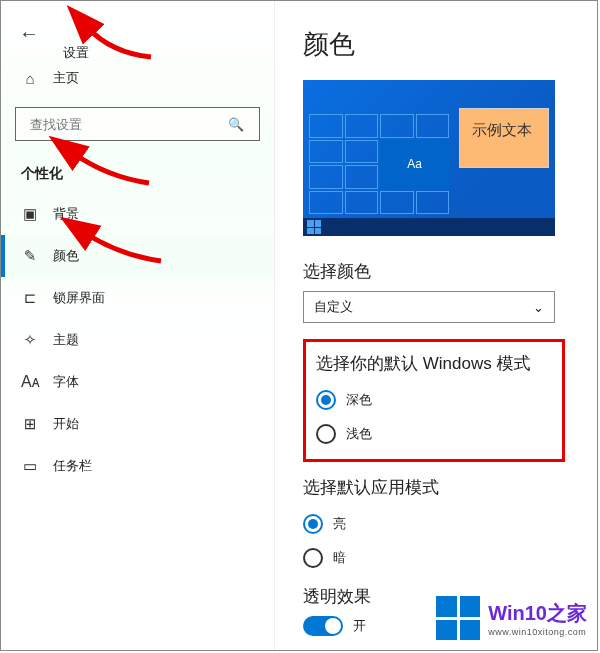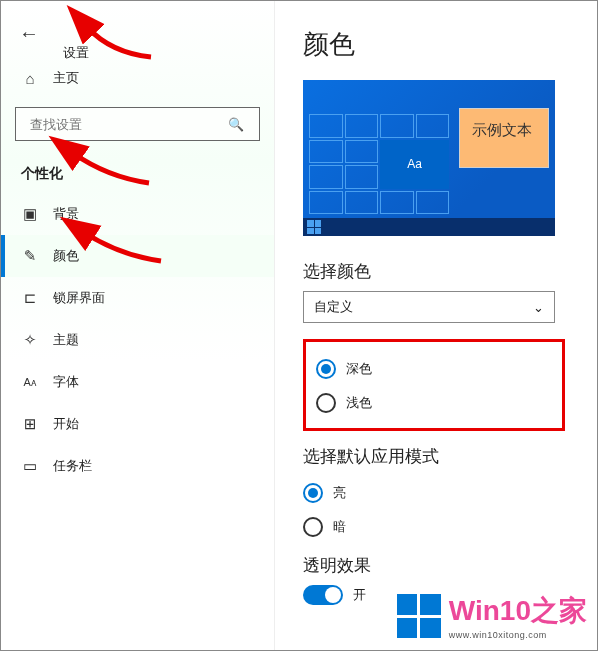--- a/index.html
+++ b/index.html
@@ -155,21 +155,21 @@
     position:absolute;right:10px;bottom:10px;
     display:flex;align-items:center;gap:8px;
     color:#0078d4;
   }
   .watermark .logo {
     width:44px;height:44px;
     display:grid;grid-template-columns:1fr 1fr;grid-template-rows:1fr 1fr;gap:3px;
   }
   .watermark .logo div{background:#0078d4;}
   .watermark .txt { text-align:left; }
-  .watermark .txt .t1{font-size:28px;font-weight:600;color:#ec4899;}
+  .watermark .txt .t1{font-size:20px;font-weight:600;color:#6d28d9;}
   .watermark .txt .t2{font-size:9px;color:#555;letter-spacing:0.5px;}
 </style>
 </head>
 <body>
 
 <div class="frame">
 
   <div class="sidebar">
     <div class="header-row">
       <div class="back-btn">←</div>
@@ -200,21 +200,21 @@
     </div>
     <div class="nav-row">
       <span class="icon">⊏</span>
       <span>锁屏界面</span>
     </div>
     <div class="nav-row">
       <span class="icon">✧</span>
       <span>主题</span>
     </div>
     <div class="nav-row">
-      <span class="icon" style="font-size:11px;">Aᴀ</span>
+      <span class="icon" style="font-size:16px;">Aᴀ</span>
       <span>字体</span>
     </div>
     <div class="nav-row">
       <span class="icon">⊞</span>
       <span>开始</span>
     </div>
     <div class="nav-row">
       <span class="icon">▭</span>
       <span>任务栏</span>
     </div>
@@ -254,20 +254,21 @@
         </div>
     </div>
 
     <div class="field-label">选择颜色</div>
     <div class="select">
       <span>自定义</span>
       <span>⌄</span>
     </div>
 
     <div class="radio-group-box">
+      <div class="field-label">选择你的默认 Windows 模式</div>
       <div class="radio-row">
         <div class="radio checked"></div>
         <span>深色</span>
       </div>
       <div class="radio-row">
         <div class="radio"></div>
         <span>浅色</span>
       </div>
     </div>
 

